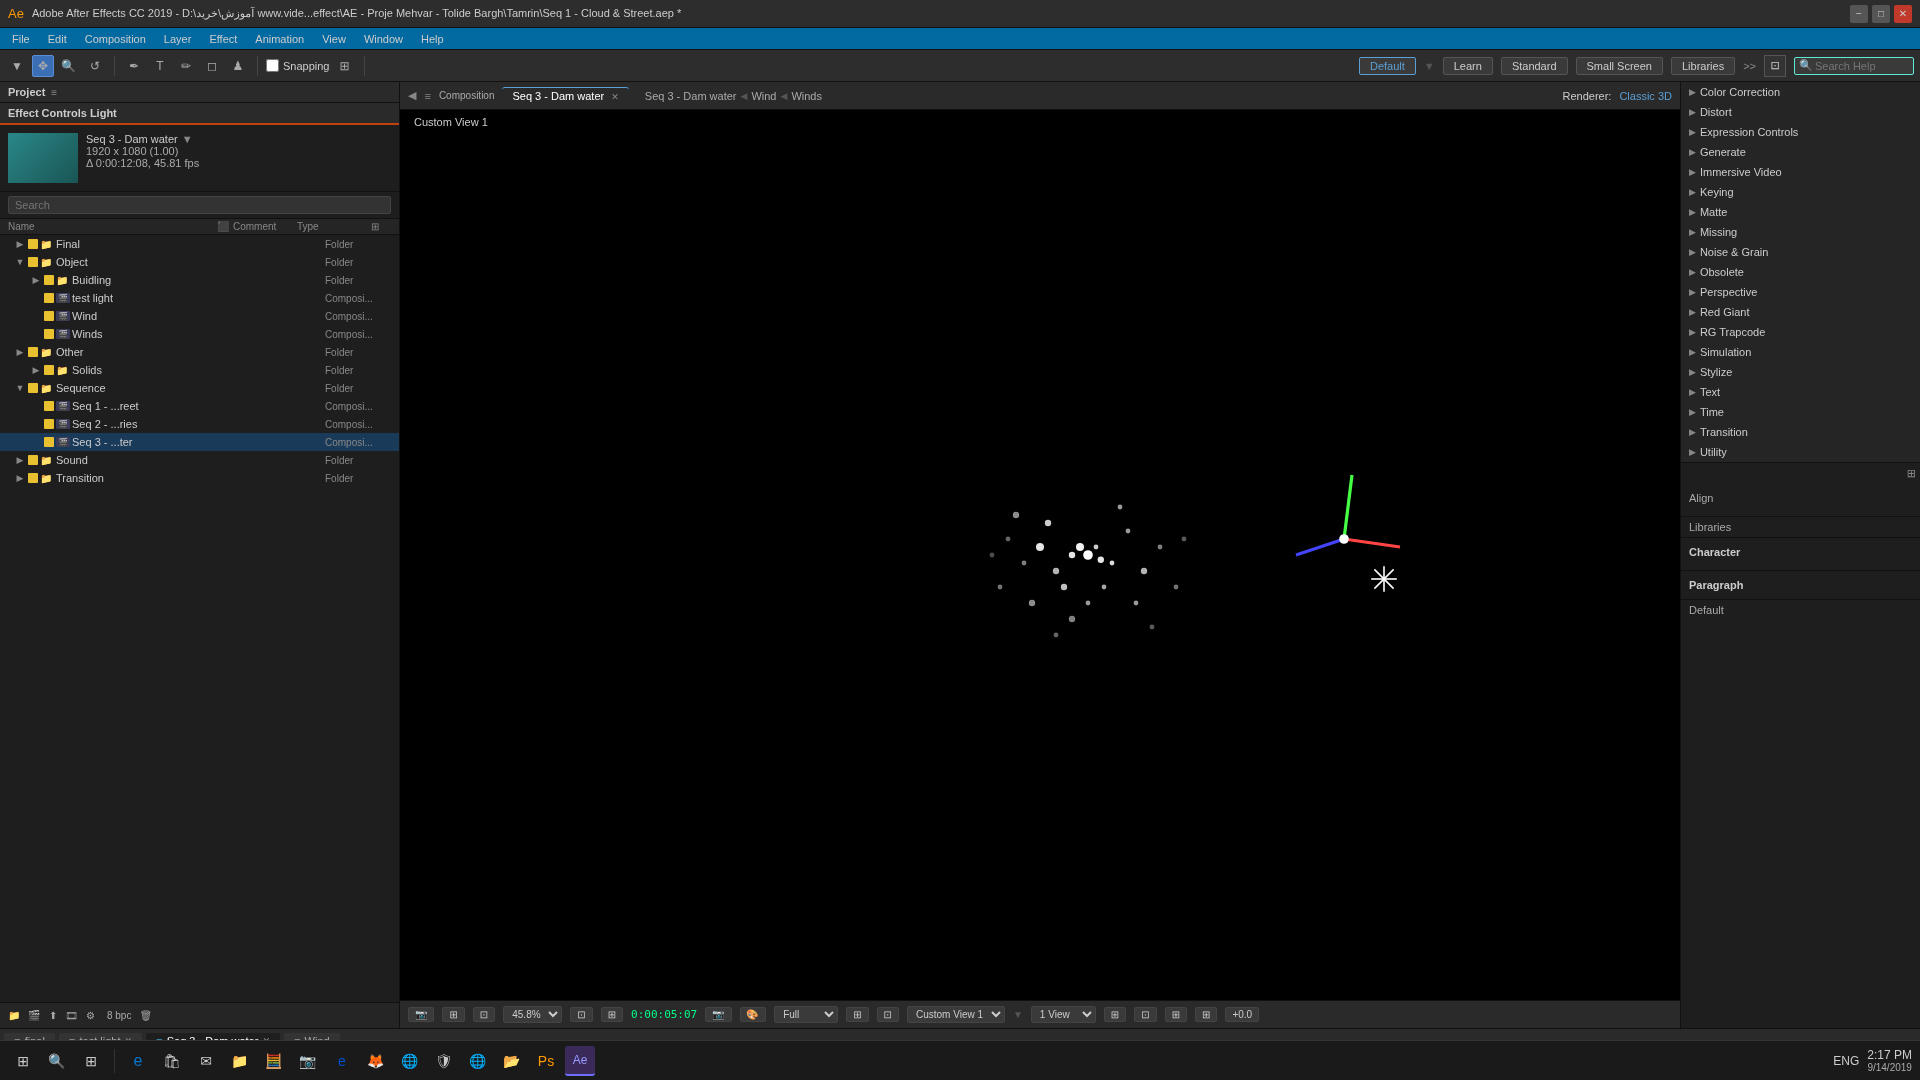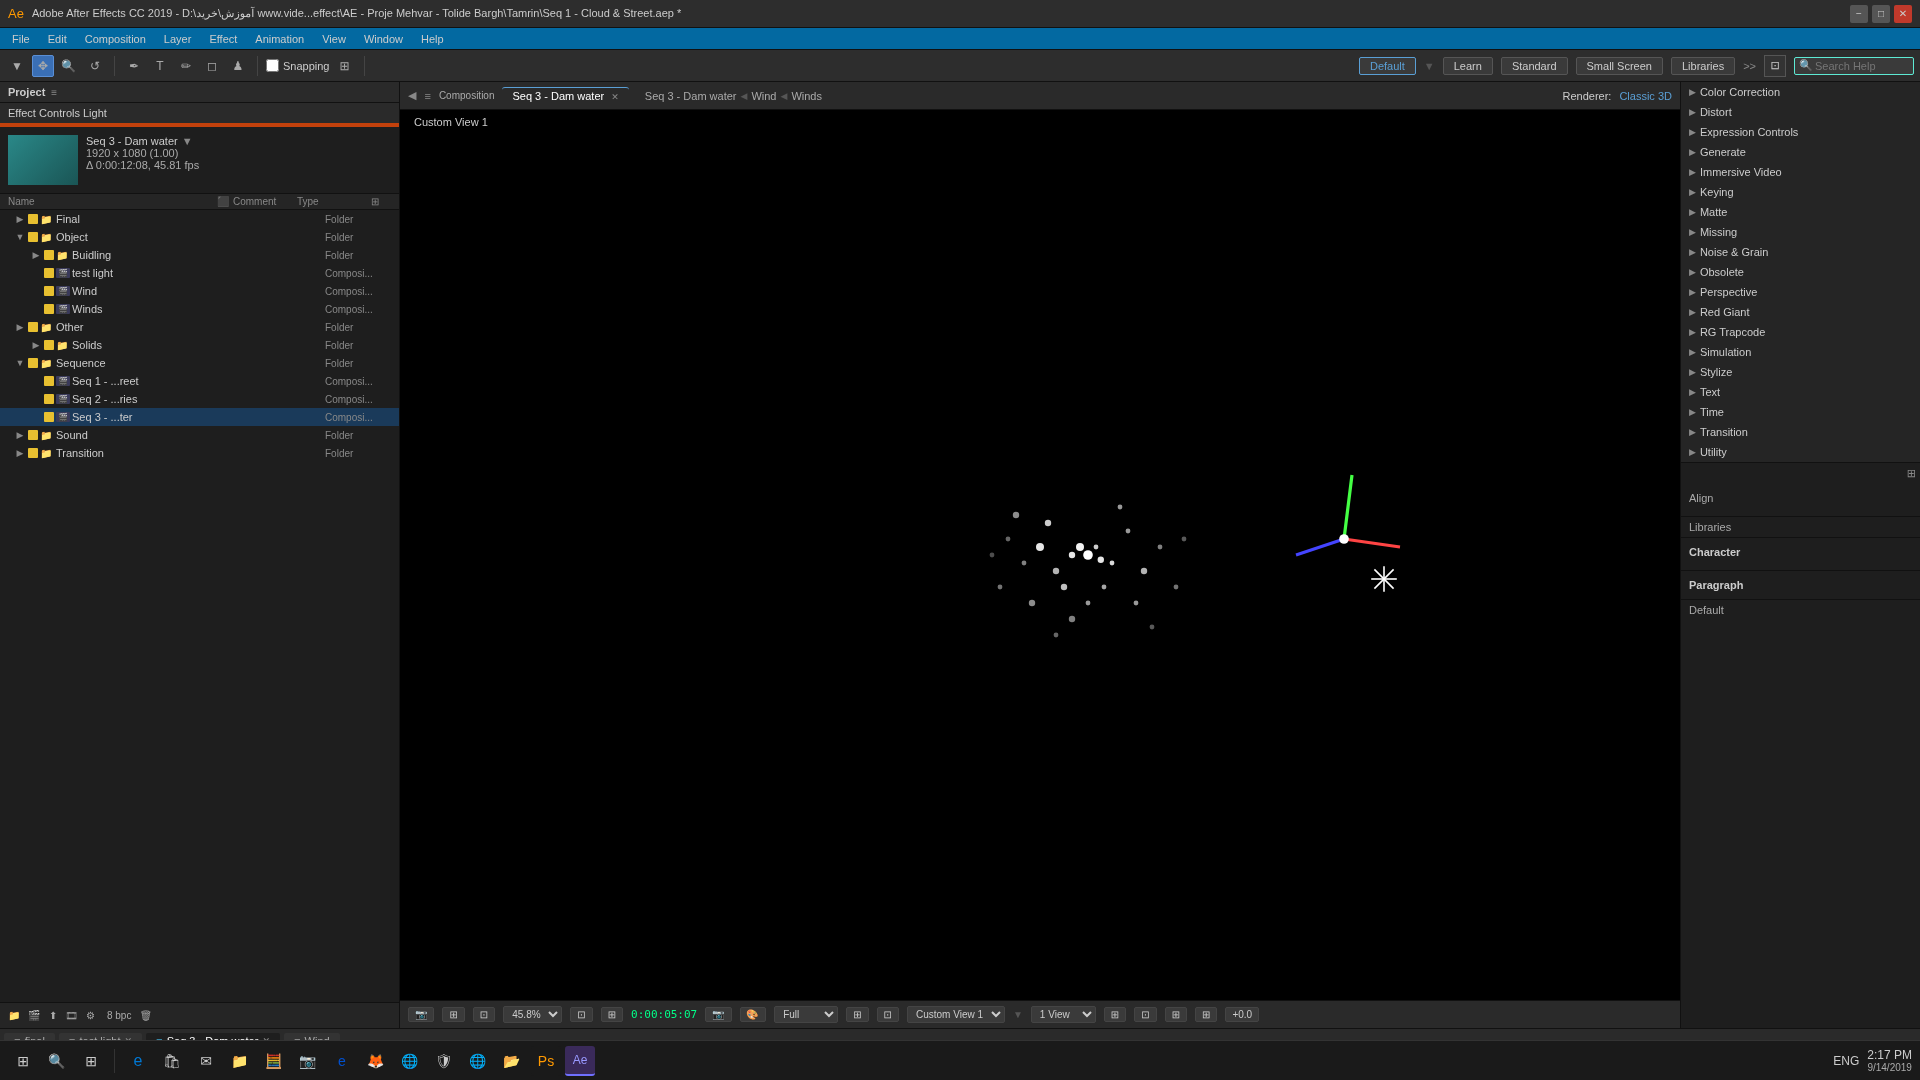--- a/index.html
+++ b/index.html
@@ -23,21 +23,21 @@
     .workspace-btn { padding: 2px 10px; background: #3a3a3a; border: 1px solid #555; border-radius: 2px; color: #ccc; cursor: pointer; font-size: 11px; }
     .workspace-btn.active { color: #5a9fd5; border-color: #5a9fd5; }
     .search-box { background: #3a3a3a; border: 1px solid #5eead4; border-radius: 2px; color: #ccc; padding: 2px 6px; font-size: 11px; width: 120px; }
 
     
     #main { display: flex; height: calc(1080px - 28px - 22px - 32px - 24px - 28px); }
 
     
     #left-panel { width: 400px; background: #1e1e1e; border-right: 1px solid #111; display: flex; flex-direction: column; }
     #project-header { background: #2a2a2a; padding: 4px 8px; border-bottom: 1px solid #111; display: flex; align-items: center; gap: 6px; font-size: 11px; font-weight: bold; }
-    #effect-controls { background: #2a2a2a; padding: 4px 8px; border-bottom: 4px solid #c2410c; font-size: 11px; font-weight: normal; }
+    #effect-controls { background: #2a2a2a; padding: 4px 8px; border-bottom: 2px solid #c2410c; font-size: 11px; font-weight: bold; }
     #preview-area { padding: 8px; border-bottom: 1px solid #111; display: flex; gap: 8px; align-items: flex-start; }
     #preview-thumb { width: 70px; height: 50px; background: #3a8a8a; flex-shrink: 0; }
     #project-search { padding: 4px 8px; border-bottom: 1px solid #111; }
     #project-search input { width: 100%; background: #333; border: 1px solid #444; color: #ccc; padding: 2px 6px; font-size: 11px; border-radius: 2px; }
     #project-table-header { display: flex; padding: 2px 8px; background: #252525; border-bottom: 1px solid #111; font-size: 10px; color: #888; gap: 4px; }
     .col-name { flex: 1; }
     .col-comment { width: 60px; }
     .col-type { width: 70px; }
     #project-tree { flex: 1; overflow-y: auto; }
     .tree-item { display: flex; align-items: center; padding: 1px 4px; cursor: pointer; gap: 2px; height: 18px; }
@@ -181,20 +181,23 @@
     <div id="preview-area">
       <div id="preview-thumb" style="background: linear-gradient(135deg, #2a8888 0%, #1a5555 100%);"></div>
       <div>
         <div style="display:flex;align-items:center;gap:4px;">
           <span style="font-size:11px;color:#ccc;">Seq 3 - Dam water</span>
           <span style="color:#888;">▼</span>
         </div>
         <div style="color:#aaa;">1920 x 1080 (1.00)</div>
         <div style="color:#aaa;">Δ 0:00:12:08, 45.81 fps</div>
       </div>
+    </div>
+    <div id="project-search">
+      <input type="text" placeholder="Search" style="">
     </div>
     <div id="project-table-header">
       <span class="col-name">Name</span>
       <span style="width:12px;">⬛</span>
       <span class="col-comment">Comment</span>
       <span class="col-type">Type</span>
       <span style="width:20px;">⊞</span>
     </div>
     <div id="project-tree">
 

